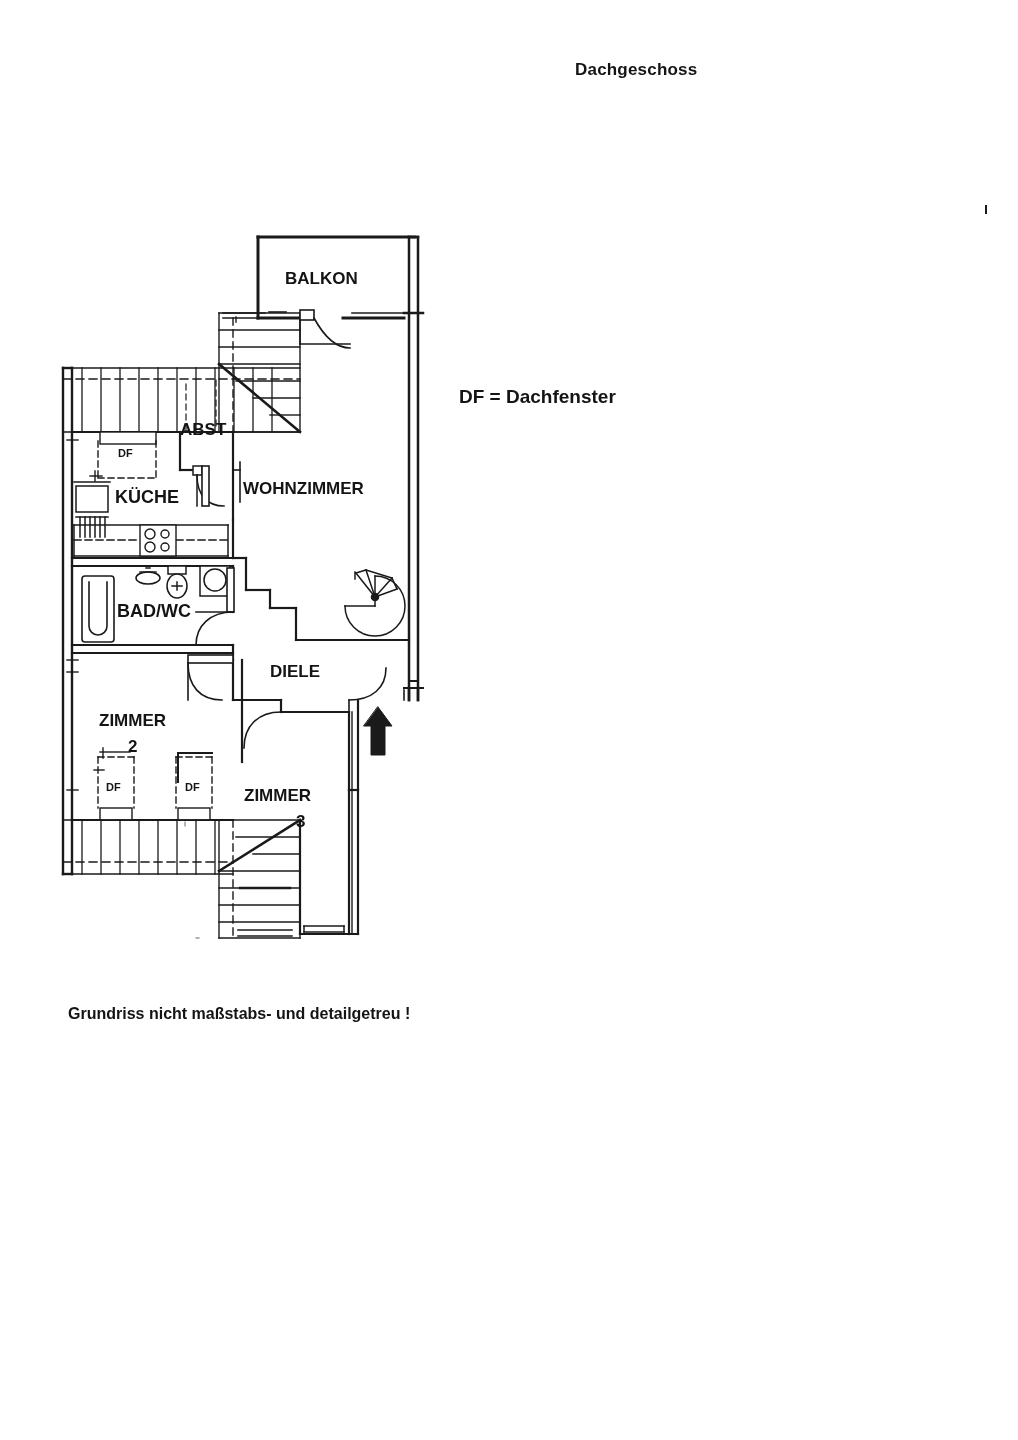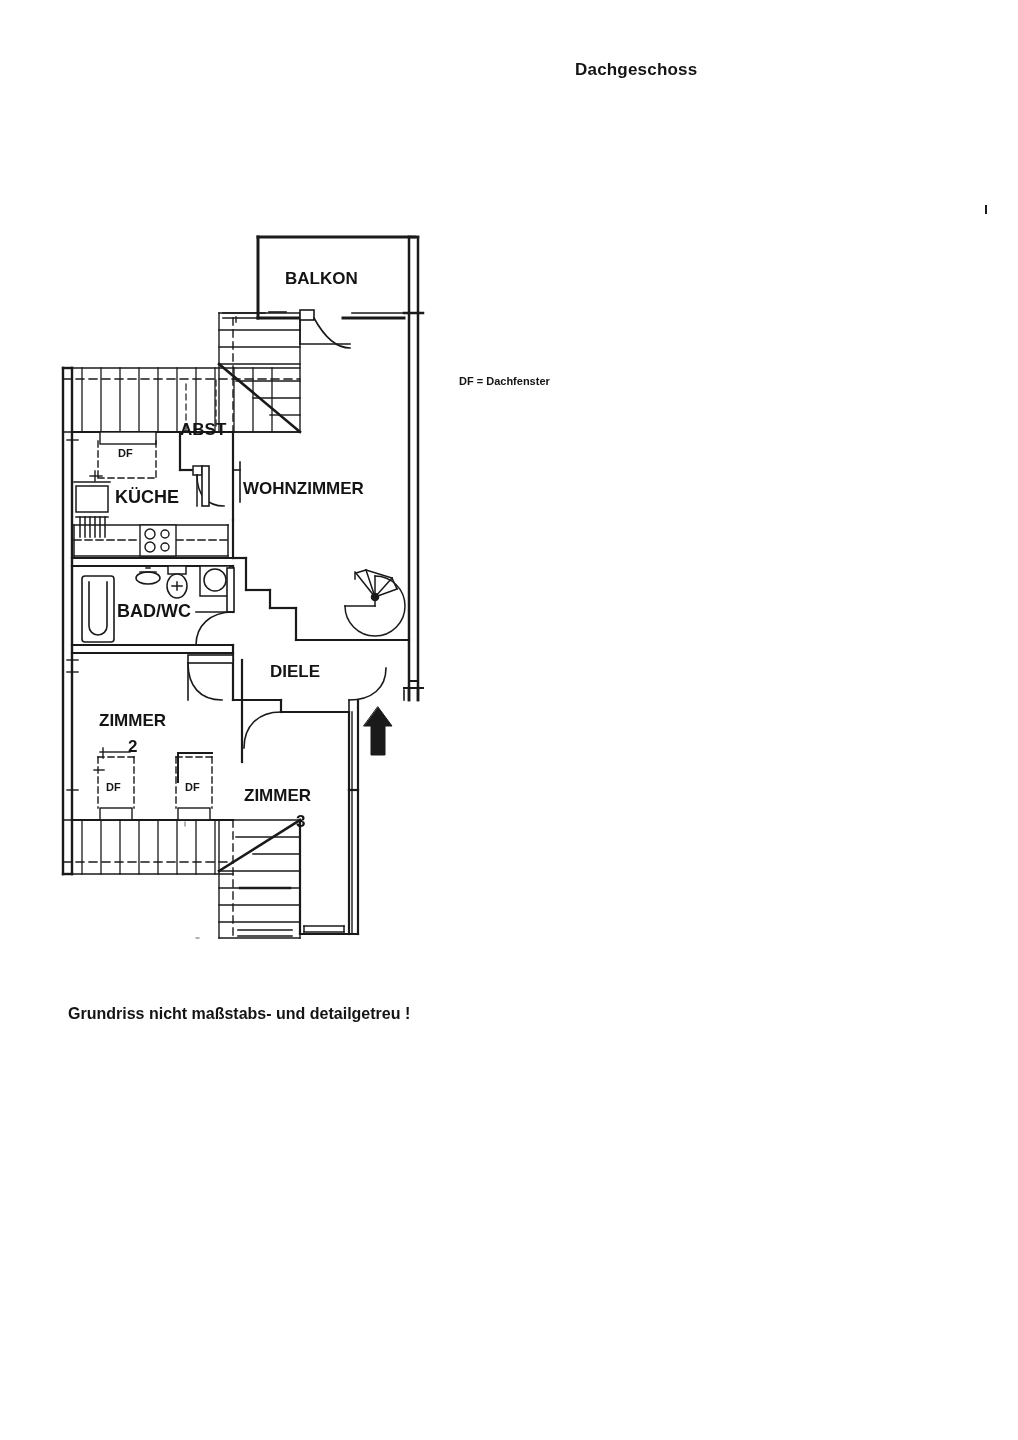--- a/index.html
+++ b/index.html
@@ -25,22 +25,22 @@
   }
   #title {
     left: 575px;
     top: 60px;
     font-size: 17px;
     font-weight: bold;
     letter-spacing: 0.2px;
   }
   #legend {
     left: 459px;
-    top: 375px;
-    font-size: 11px;
+    top: 386px;
+    font-size: 19px;
     font-weight: bold;
   }
   #footnote {
     left: 68px;
     top: 1005px;
     font-size: 16px;
     font-weight: bold;
   }
   #plan-svg {
     position: absolute;

